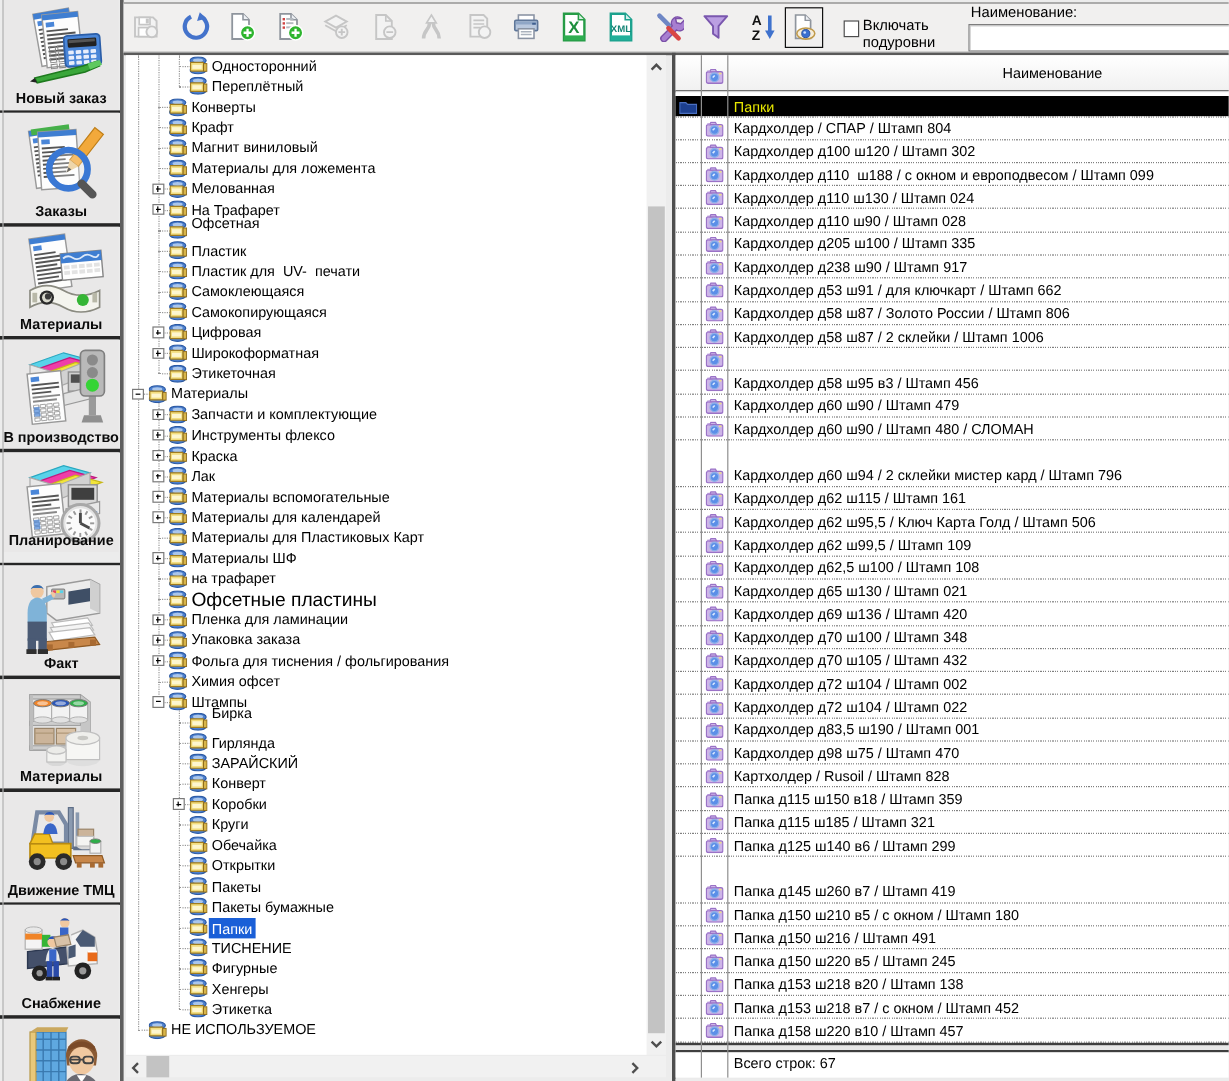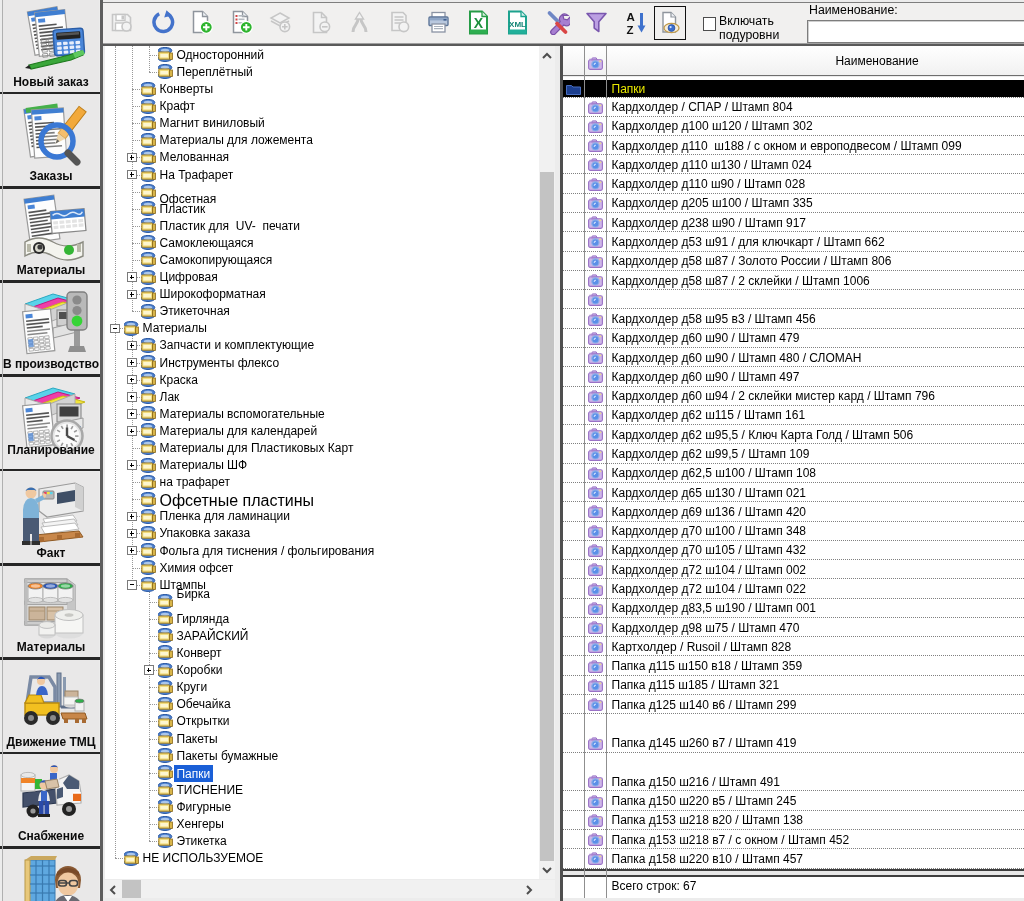--- a/index.html
+++ b/index.html
@@ -626,21 +626,21 @@
 <div class="abs" style="left:55.0px;top:122.0px;font-size:12px">На Трафарет</div>
 <div class="doth" style="left:27.2px;top:146.1px;width:10.5px"></div>
 <div class="abs" style="left:36.2px;top:138.5px"><svg width="15" height="15" viewBox="0 0 15 15">
         <ellipse cx="7" cy="11.4" rx="6.8" ry="3.1" fill="#4d80cf" stroke="#2c5aa4" stroke-width="1"></ellipse>
         <ellipse cx="7" cy="3.5" rx="6.8" ry="3.1" fill="#4d80cf" stroke="#2c5aa4" stroke-width="1"></ellipse>
         <ellipse cx="7" cy="3.3" rx="4.2" ry="1.6" fill="#aac6ec"></ellipse>
         <rect x="0.8" y="5" width="10.8" height="7.2" rx="0.6" fill="#f2dd7d" stroke="#a07c20" stroke-width="1"></rect>
         <rect x="2.3" y="7" width="7.8" height="3.4" fill="#fdf6cf"></rect>
         <rect x="11.6" y="6" width="2.9" height="6.4" fill="#d9b64a" stroke="#8d6b1d" stroke-width="0.8"></rect>
       </svg></div>
-<div class="abs" style="left:55.0px;top:146px;font-size:12px">Офсетная</div>
+<div class="abs" style="left:55.0px;top:133px;font-size:12px">Офсетная</div>
 <div class="doth" style="left:27.2px;top:163.2px;width:10.5px"></div>
 <div class="abs" style="left:36.2px;top:155.6px"><svg width="15" height="15" viewBox="0 0 15 15">
         <ellipse cx="7" cy="11.4" rx="6.8" ry="3.1" fill="#4d80cf" stroke="#2c5aa4" stroke-width="1"></ellipse>
         <ellipse cx="7" cy="3.5" rx="6.8" ry="3.1" fill="#4d80cf" stroke="#2c5aa4" stroke-width="1"></ellipse>
         <ellipse cx="7" cy="3.3" rx="4.2" ry="1.6" fill="#aac6ec"></ellipse>
         <rect x="0.8" y="5" width="10.8" height="7.2" rx="0.6" fill="#f2dd7d" stroke="#a07c20" stroke-width="1"></rect>
         <rect x="2.3" y="7" width="7.8" height="3.4" fill="#fdf6cf"></rect>
         <rect x="11.6" y="6" width="2.9" height="6.4" fill="#d9b64a" stroke="#8d6b1d" stroke-width="0.8"></rect>
       </svg></div>
 <div class="abs" style="left:55.0px;top:156.2px;font-size:12px">Пластик</div>
@@ -1268,31 +1268,20 @@
       <span class="cam"><svg width="15" height="13" viewBox="0 0 15 13">
           <rect x="0.6" y="2.8" width="13.8" height="9.6" rx="1.6" fill="#cdb5e8" stroke="#9a72c6" stroke-width="1.1"></rect>
           <path d="M3.4 2.8 L4.4 0.9 L8.2 0.9 L9.2 2.8 Z" fill="#cdb5e8" stroke="#9a72c6" stroke-width="1"></path>
           <rect x="1.4" y="1.7" width="2.2" height="1.4" fill="#b493d8"></rect>
           <circle cx="7.4" cy="7.4" r="3.6" fill="#5b8fe8" stroke="#8db0e8" stroke-width="1.2"></circle>
           <path d="M5.9 7.6 L7.6 5.9" stroke="#dceaff" stroke-width="1.3" fill="none"></path>
           <rect x="11.2" y="3.6" width="2" height="1.3" fill="#f0e080"></rect>
         </svg></span>
       <span class="txt">Кардхолдер д60 ш90 / Штамп 480 / СЛОМАН</span>
     </div>
-<div class="grow" style="top:269.92px;height:19.28px">
-      <span class="cam"><svg width="15" height="13" viewBox="0 0 15 13">
-          <rect x="0.6" y="2.8" width="13.8" height="9.6" rx="1.6" fill="#cdb5e8" stroke="#9a72c6" stroke-width="1.1"></rect>
-          <path d="M3.4 2.8 L4.4 0.9 L8.2 0.9 L9.2 2.8 Z" fill="#cdb5e8" stroke="#9a72c6" stroke-width="1"></path>
-          <rect x="1.4" y="1.7" width="2.2" height="1.4" fill="#b493d8"></rect>
-          <circle cx="7.4" cy="7.4" r="3.6" fill="#5b8fe8" stroke="#8db0e8" stroke-width="1.2"></circle>
-          <path d="M5.9 7.6 L7.6 5.9" stroke="#dceaff" stroke-width="1.3" fill="none"></path>
-          <rect x="11.2" y="3.6" width="2" height="1.3" fill="#f0e080"></rect>
-        </svg></span>
-      <span class="txt">Кардхолдер д60 ш90 / Штамп 497</span>
-    </div>
 <div class="grow" style="top:289.20px;height:19.28px">
       <span class="cam"><svg width="15" height="13" viewBox="0 0 15 13">
           <rect x="0.6" y="2.8" width="13.8" height="9.6" rx="1.6" fill="#cdb5e8" stroke="#9a72c6" stroke-width="1.1"></rect>
           <path d="M3.4 2.8 L4.4 0.9 L8.2 0.9 L9.2 2.8 Z" fill="#cdb5e8" stroke="#9a72c6" stroke-width="1"></path>
           <rect x="1.4" y="1.7" width="2.2" height="1.4" fill="#b493d8"></rect>
           <circle cx="7.4" cy="7.4" r="3.6" fill="#5b8fe8" stroke="#8db0e8" stroke-width="1.2"></circle>
           <path d="M5.9 7.6 L7.6 5.9" stroke="#dceaff" stroke-width="1.3" fill="none"></path>
           <rect x="11.2" y="3.6" width="2" height="1.3" fill="#f0e080"></rect>
         </svg></span>
       <span class="txt">Кардхолдер д60 ш94 / 2 склейки мистер кард / Штамп 796</span>
@@ -1476,20 +1465,31 @@
 <div class="grow" style="top:636.24px;height:19.28px">
       <span class="cam"><svg width="15" height="13" viewBox="0 0 15 13">
           <rect x="0.6" y="2.8" width="13.8" height="9.6" rx="1.6" fill="#cdb5e8" stroke="#9a72c6" stroke-width="1.1"></rect>
           <path d="M3.4 2.8 L4.4 0.9 L8.2 0.9 L9.2 2.8 Z" fill="#cdb5e8" stroke="#9a72c6" stroke-width="1"></path>
           <rect x="1.4" y="1.7" width="2.2" height="1.4" fill="#b493d8"></rect>
           <circle cx="7.4" cy="7.4" r="3.6" fill="#5b8fe8" stroke="#8db0e8" stroke-width="1.2"></circle>
           <path d="M5.9 7.6 L7.6 5.9" stroke="#dceaff" stroke-width="1.3" fill="none"></path>
           <rect x="11.2" y="3.6" width="2" height="1.3" fill="#f0e080"></rect>
         </svg></span>
       <span class="txt">Папка д145 ш260 в7 / Штамп 419</span>
+    </div>
+<div class="grow" style="top:655.52px;height:19.28px">
+      <span class="cam"><svg width="15" height="13" viewBox="0 0 15 13">
+          <rect x="0.6" y="2.8" width="13.8" height="9.6" rx="1.6" fill="#cdb5e8" stroke="#9a72c6" stroke-width="1.1"></rect>
+          <path d="M3.4 2.8 L4.4 0.9 L8.2 0.9 L9.2 2.8 Z" fill="#cdb5e8" stroke="#9a72c6" stroke-width="1"></path>
+          <rect x="1.4" y="1.7" width="2.2" height="1.4" fill="#b493d8"></rect>
+          <circle cx="7.4" cy="7.4" r="3.6" fill="#5b8fe8" stroke="#8db0e8" stroke-width="1.2"></circle>
+          <path d="M5.9 7.6 L7.6 5.9" stroke="#dceaff" stroke-width="1.3" fill="none"></path>
+          <rect x="11.2" y="3.6" width="2" height="1.3" fill="#f0e080"></rect>
+        </svg></span>
+      <span class="txt">Папка д150 ш210 в5 / с окном / Штамп 180</span>
     </div>
 <div class="grow" style="top:674.80px;height:19.28px">
       <span class="cam"><svg width="15" height="13" viewBox="0 0 15 13">
           <rect x="0.6" y="2.8" width="13.8" height="9.6" rx="1.6" fill="#cdb5e8" stroke="#9a72c6" stroke-width="1.1"></rect>
           <path d="M3.4 2.8 L4.4 0.9 L8.2 0.9 L9.2 2.8 Z" fill="#cdb5e8" stroke="#9a72c6" stroke-width="1"></path>
           <rect x="1.4" y="1.7" width="2.2" height="1.4" fill="#b493d8"></rect>
           <circle cx="7.4" cy="7.4" r="3.6" fill="#5b8fe8" stroke="#8db0e8" stroke-width="1.2"></circle>
           <path d="M5.9 7.6 L7.6 5.9" stroke="#dceaff" stroke-width="1.3" fill="none"></path>
           <rect x="11.2" y="3.6" width="2" height="1.3" fill="#f0e080"></rect>
         </svg></span>

